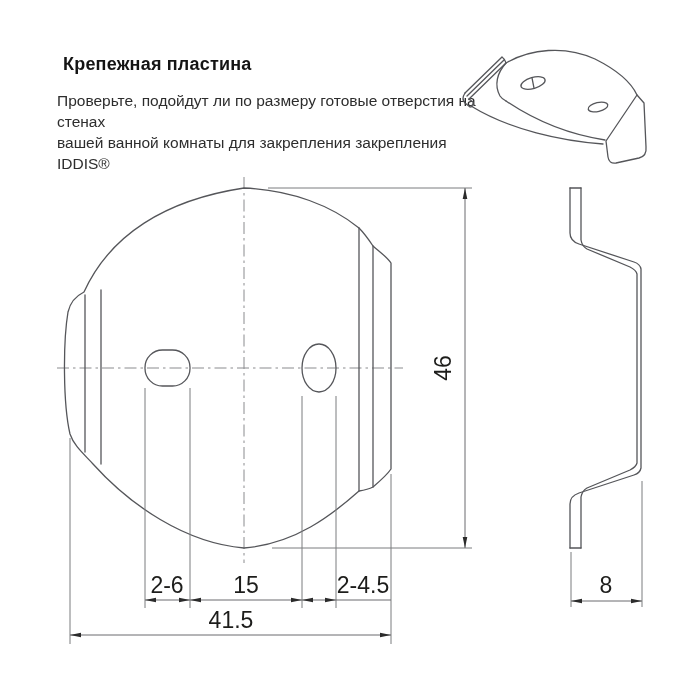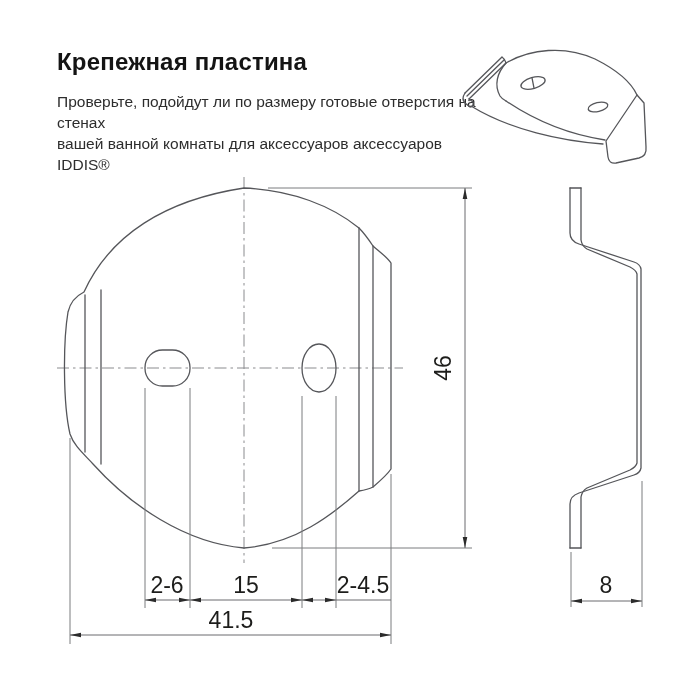--- a/index.html
+++ b/index.html
@@ -1,38 +1,38 @@
 <!DOCTYPE html>
 <html><head>
 <meta charset="utf-8">
 <style>
   html,body{margin:0;padding:0;background:#fff;}
   #stage{position:relative;width:700px;height:700px;background:#fff;overflow:hidden;
          font-family:"Liberation Sans",sans-serif;}
   .header{position:absolute;left:57px;top:48px;width:420px;}
-  .title{font-size:24px;font-weight:700;color:#141414;margin:0;letter-spacing:.2px;}
+  .title{font-size:18px;font-weight:700;color:#141414;margin:6px;letter-spacing:.2px;}
   .subtitle{margin-top:15px;font-size:15.5px;line-height:21px;color:#2d2d2d;}
   svg{position:absolute;left:0;top:0;}
   svg text{font-family:"Liberation Sans",sans-serif;font-size:23px;fill:#1d1d1b;}
   .outline{fill:none;stroke:#55565a;stroke-width:1.3;stroke-linecap:round;stroke-linejoin:round;}
   .thin{fill:none;stroke:#7b7c7f;stroke-width:1;}
   .dim{fill:none;stroke:#6a6b6e;stroke-width:1;}
   .center{fill:none;stroke:#8a8b8e;stroke-width:1;stroke-dasharray:12 4 2.5 4;}
   .arrow{fill:#2b2b2b;stroke:none;}
 </style>
 </head>
 <body>
 
 <div id="stage">
 
   <div class="header">
     <h1 class="title"><span>Крепежная пластина</span></h1>
     <div class="subtitle">
       <div>Проверьте, подойдут ли по размеру готовые отверстия на стенах</div>
-      <div>вашей ванной комнаты для аксессуаров аксессуаров IDDIS®</div>
+      <div>вашей ванной комнаты для закрепления закрепления IDDIS®</div>
     </div>
   </div>
 
   <svg width="700" height="700" viewBox="0 0 700 700">
 
     <g>
 
       <path class="outline" d="M506,63 C530,49 565,45 595,59 C615,69 631,82 637,95"></path>
       <path class="outline" d="M506,63 C497,73 494,85 500,96 Q502,99 506,101"></path>
 

